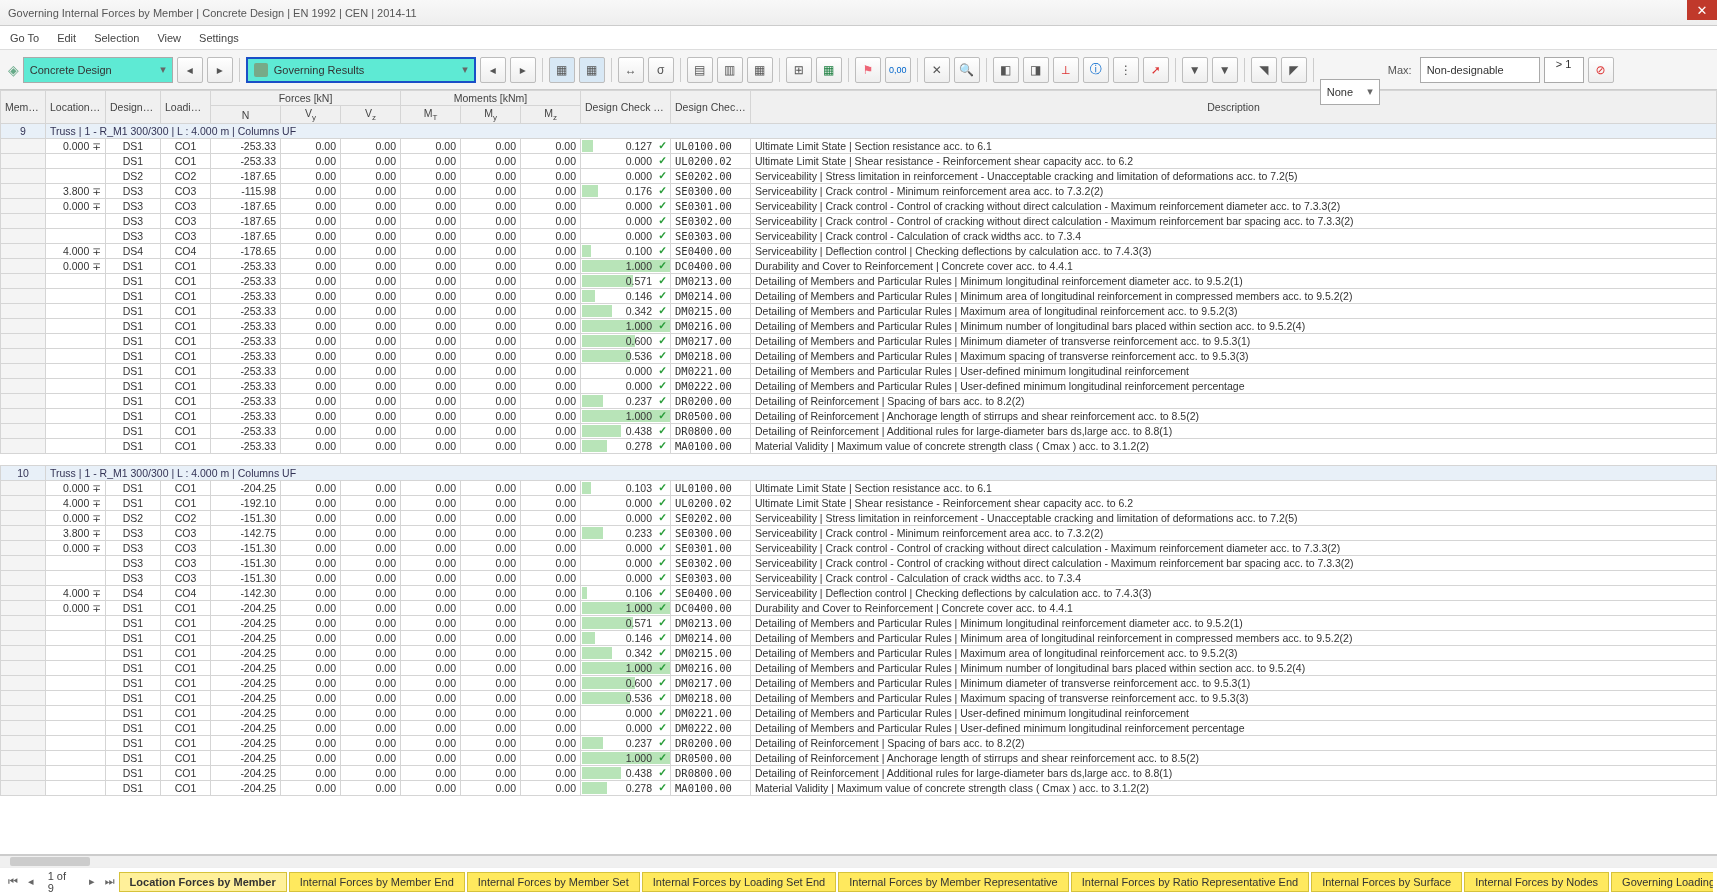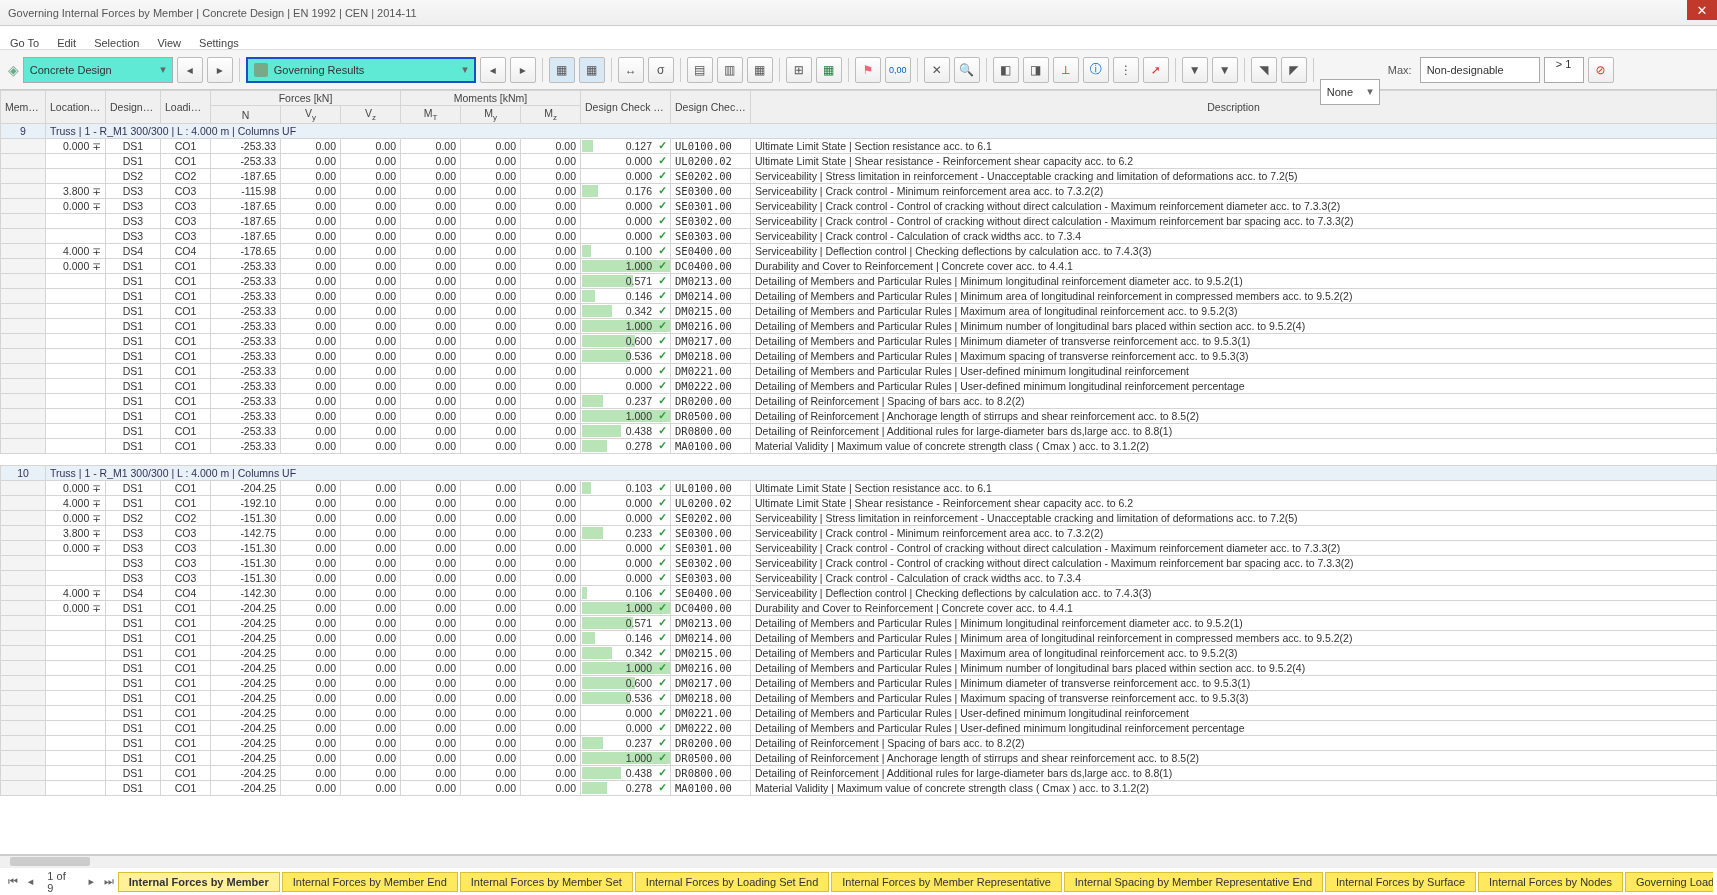--- a/index.html
+++ b/index.html
@@ -1,20 +1,20 @@
 <!DOCTYPE html>
 <html><head>
 <meta charset="utf-8">
 <style>
 * { box-sizing: border-box; margin: 0; padding: 0; }
 body { font-family: "Segoe UI", Tahoma, sans-serif; font-size: 11px; color: #333; overflow: hidden; background: #fff; }
 .titlebar { height: 26px; background: linear-gradient(#f8f8f8,#eee); display: flex; align-items: center; padding: 0 8px; border-bottom: 1px solid #ccc; position: relative; }
 .titlebar .title { flex: 1; color: #555; }
 .titlebar .close { position: absolute; right: 0; top: 0; width: 30px; height: 20px; background: #c0392b; color: #fff; display: flex; align-items: center; justify-content: center; cursor: pointer; font-size: 13px; }
-.menubar { height: 24px; display: flex; align-items: flex-end; gap: 18px; padding: 0 10px; border-bottom: 1px solid #ddd; }
+.menubar { height: 24px; display: flex; align-items: center; gap: 18px; padding: 0 10px; border-bottom: 1px solid #ddd; }
 .menubar span { cursor: pointer; color: #444; }
 .toolbar { height: 40px; display: flex; align-items: center; gap: 4px; padding: 4px 8px; background: #f5f5f5; border-bottom: 1px solid #ccc; }
 .tool-select { height: 26px; border: 1px solid #aaa; background: #5eead4; display: flex; align-items: center; padding: 0 6px; font-size: 11px; position: relative; min-width: 120px;}
 .tool-select.highlight { border: 2px solid #1a4fc7; min-width: 230px; }
 .tool-select .chev { margin-left: auto; color: #666; }
 .tool-select .ico { width: 14px; height: 14px; background: #7a8; margin-right: 6px; border-radius: 2px;}
 .tb-btn { width: 26px; height: 26px; border: 1px solid #bdbdbd; background: linear-gradient(#fff,#eee); display: inline-flex; align-items: center; justify-content: center; font-size: 12px; color: #555; cursor: pointer; border-radius: 2px;}
 .tb-sep { width: 1px; height: 24px; background: #ccc; margin: 0 2px;}
 .tb-label { color: #555; padding: 0 4px;}
 .tb-select { height: 26px; border: 1px solid #aaa; background: #fff; padding: 0 6px; min-width: 120px; display: flex; align-items: center; }
@@ -980,23 +980,23 @@
   <div class="thumb"></div>
 </div>
 
 <div class="tabbar">
   <span class="nav-btn">⏮</span>
   <span class="nav-btn">◂</span>
   <span class="page-ind">1 of 9</span>
   <span class="nav-btn">▸</span>
   <span class="nav-btn">⏭</span>
   <div id="tabs-container" style="display:flex;overflow:hidden;">
-      <div class="tab active">Internal Forces by Member</div>
+      <div class="tab active">Location Forces by Member</div>
       <div class="tab">Internal Forces by Member End</div>
       <div class="tab">Internal Forces by Member Set</div>
       <div class="tab">Internal Forces by Loading Set End</div>
       <div class="tab">Internal Forces by Member Representative</div>
-      <div class="tab">Internal Spacing by Member Representative End</div>
+      <div class="tab">Internal Forces by Ratio Representative End</div>
       <div class="tab">Internal Forces by Surface</div>
       <div class="tab">Internal Forces by Nodes</div>
       <div class="tab">Governing Loading</div>
     </div>
 </div>
 
 </body></html>

